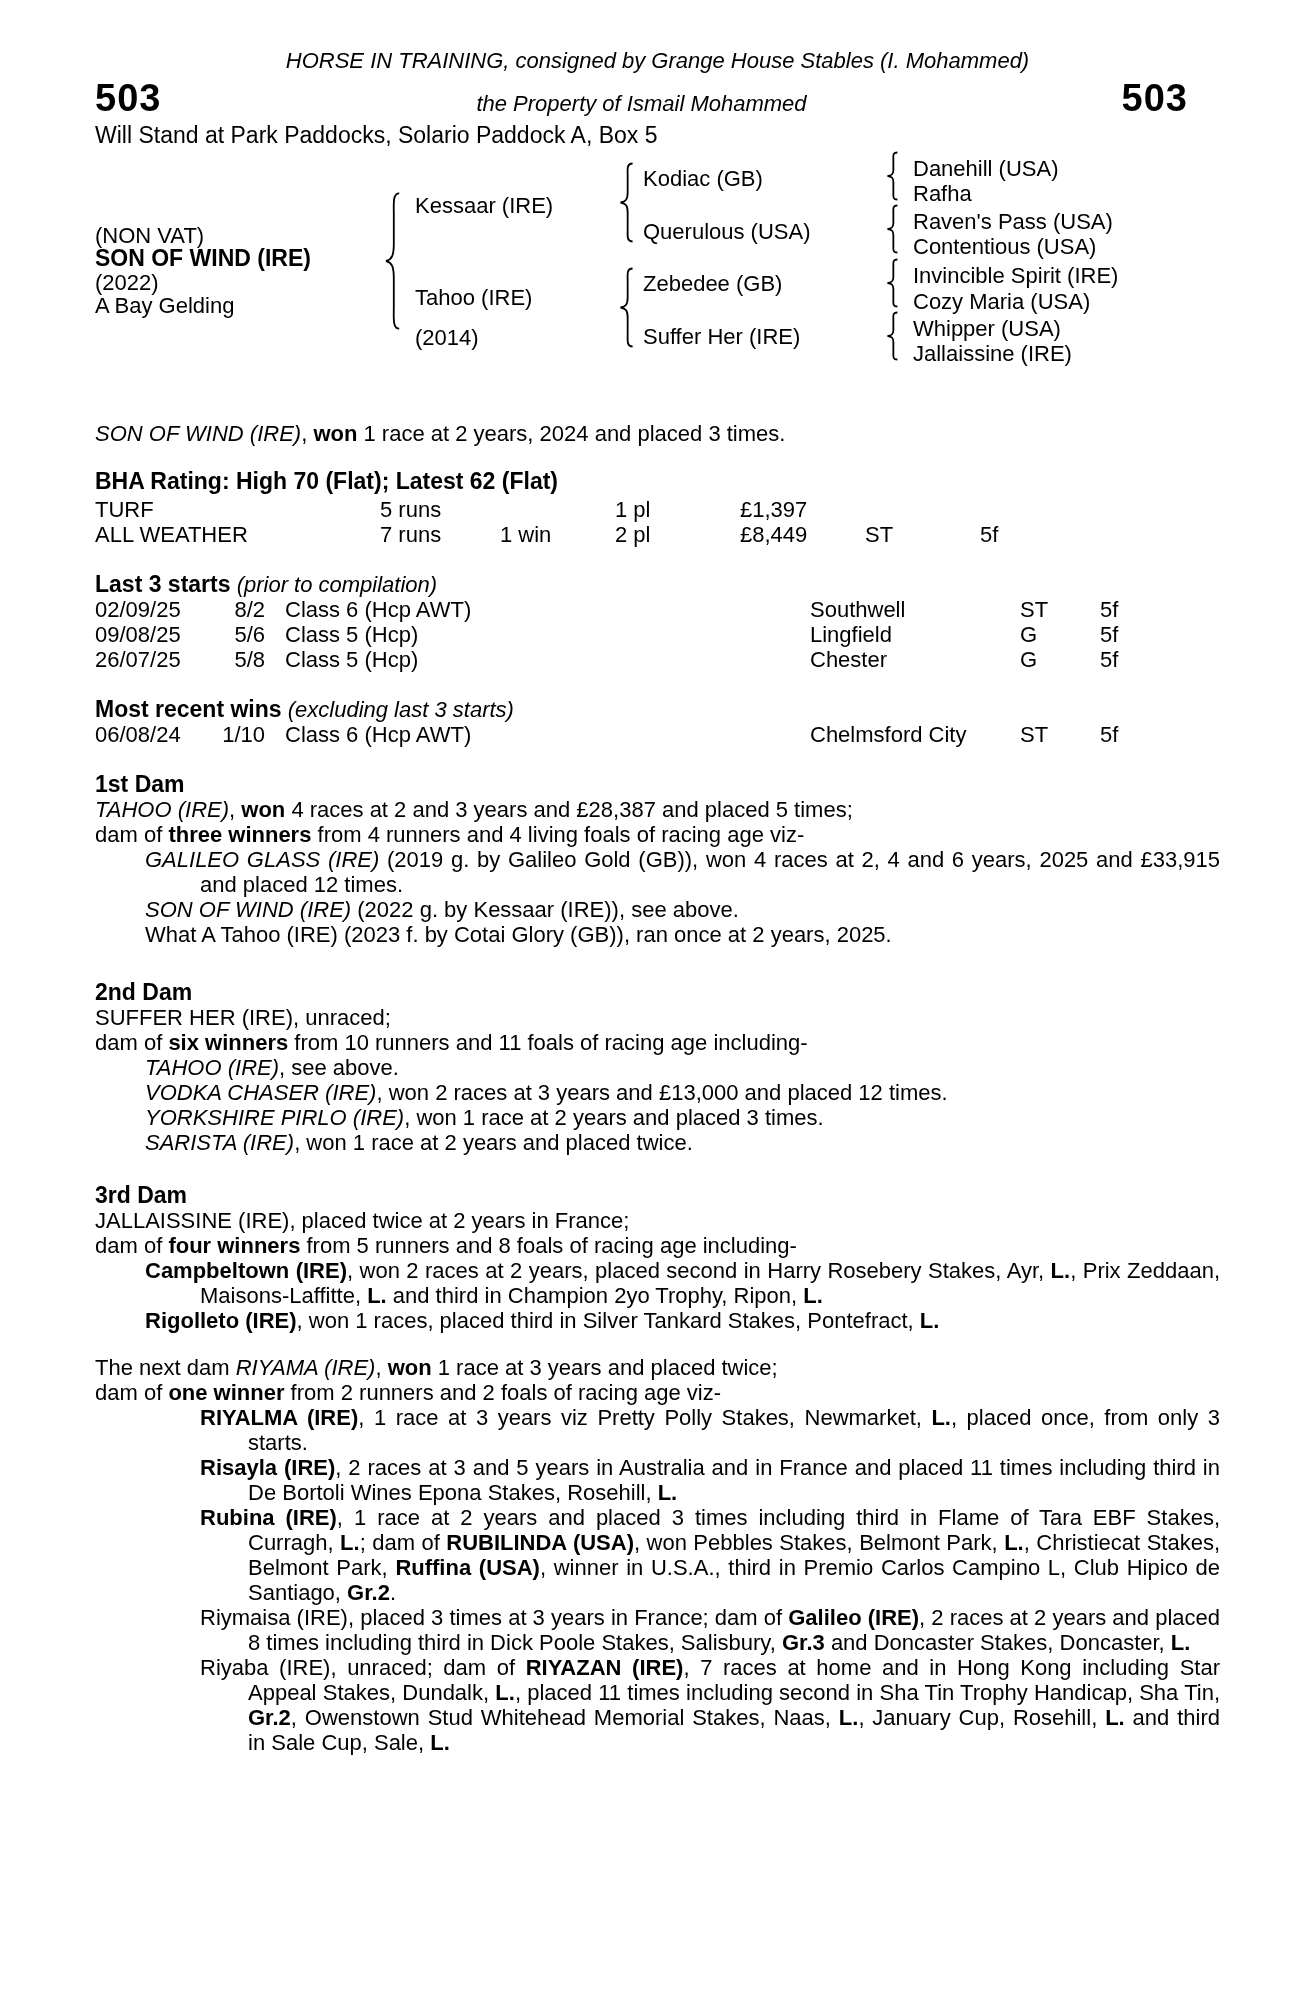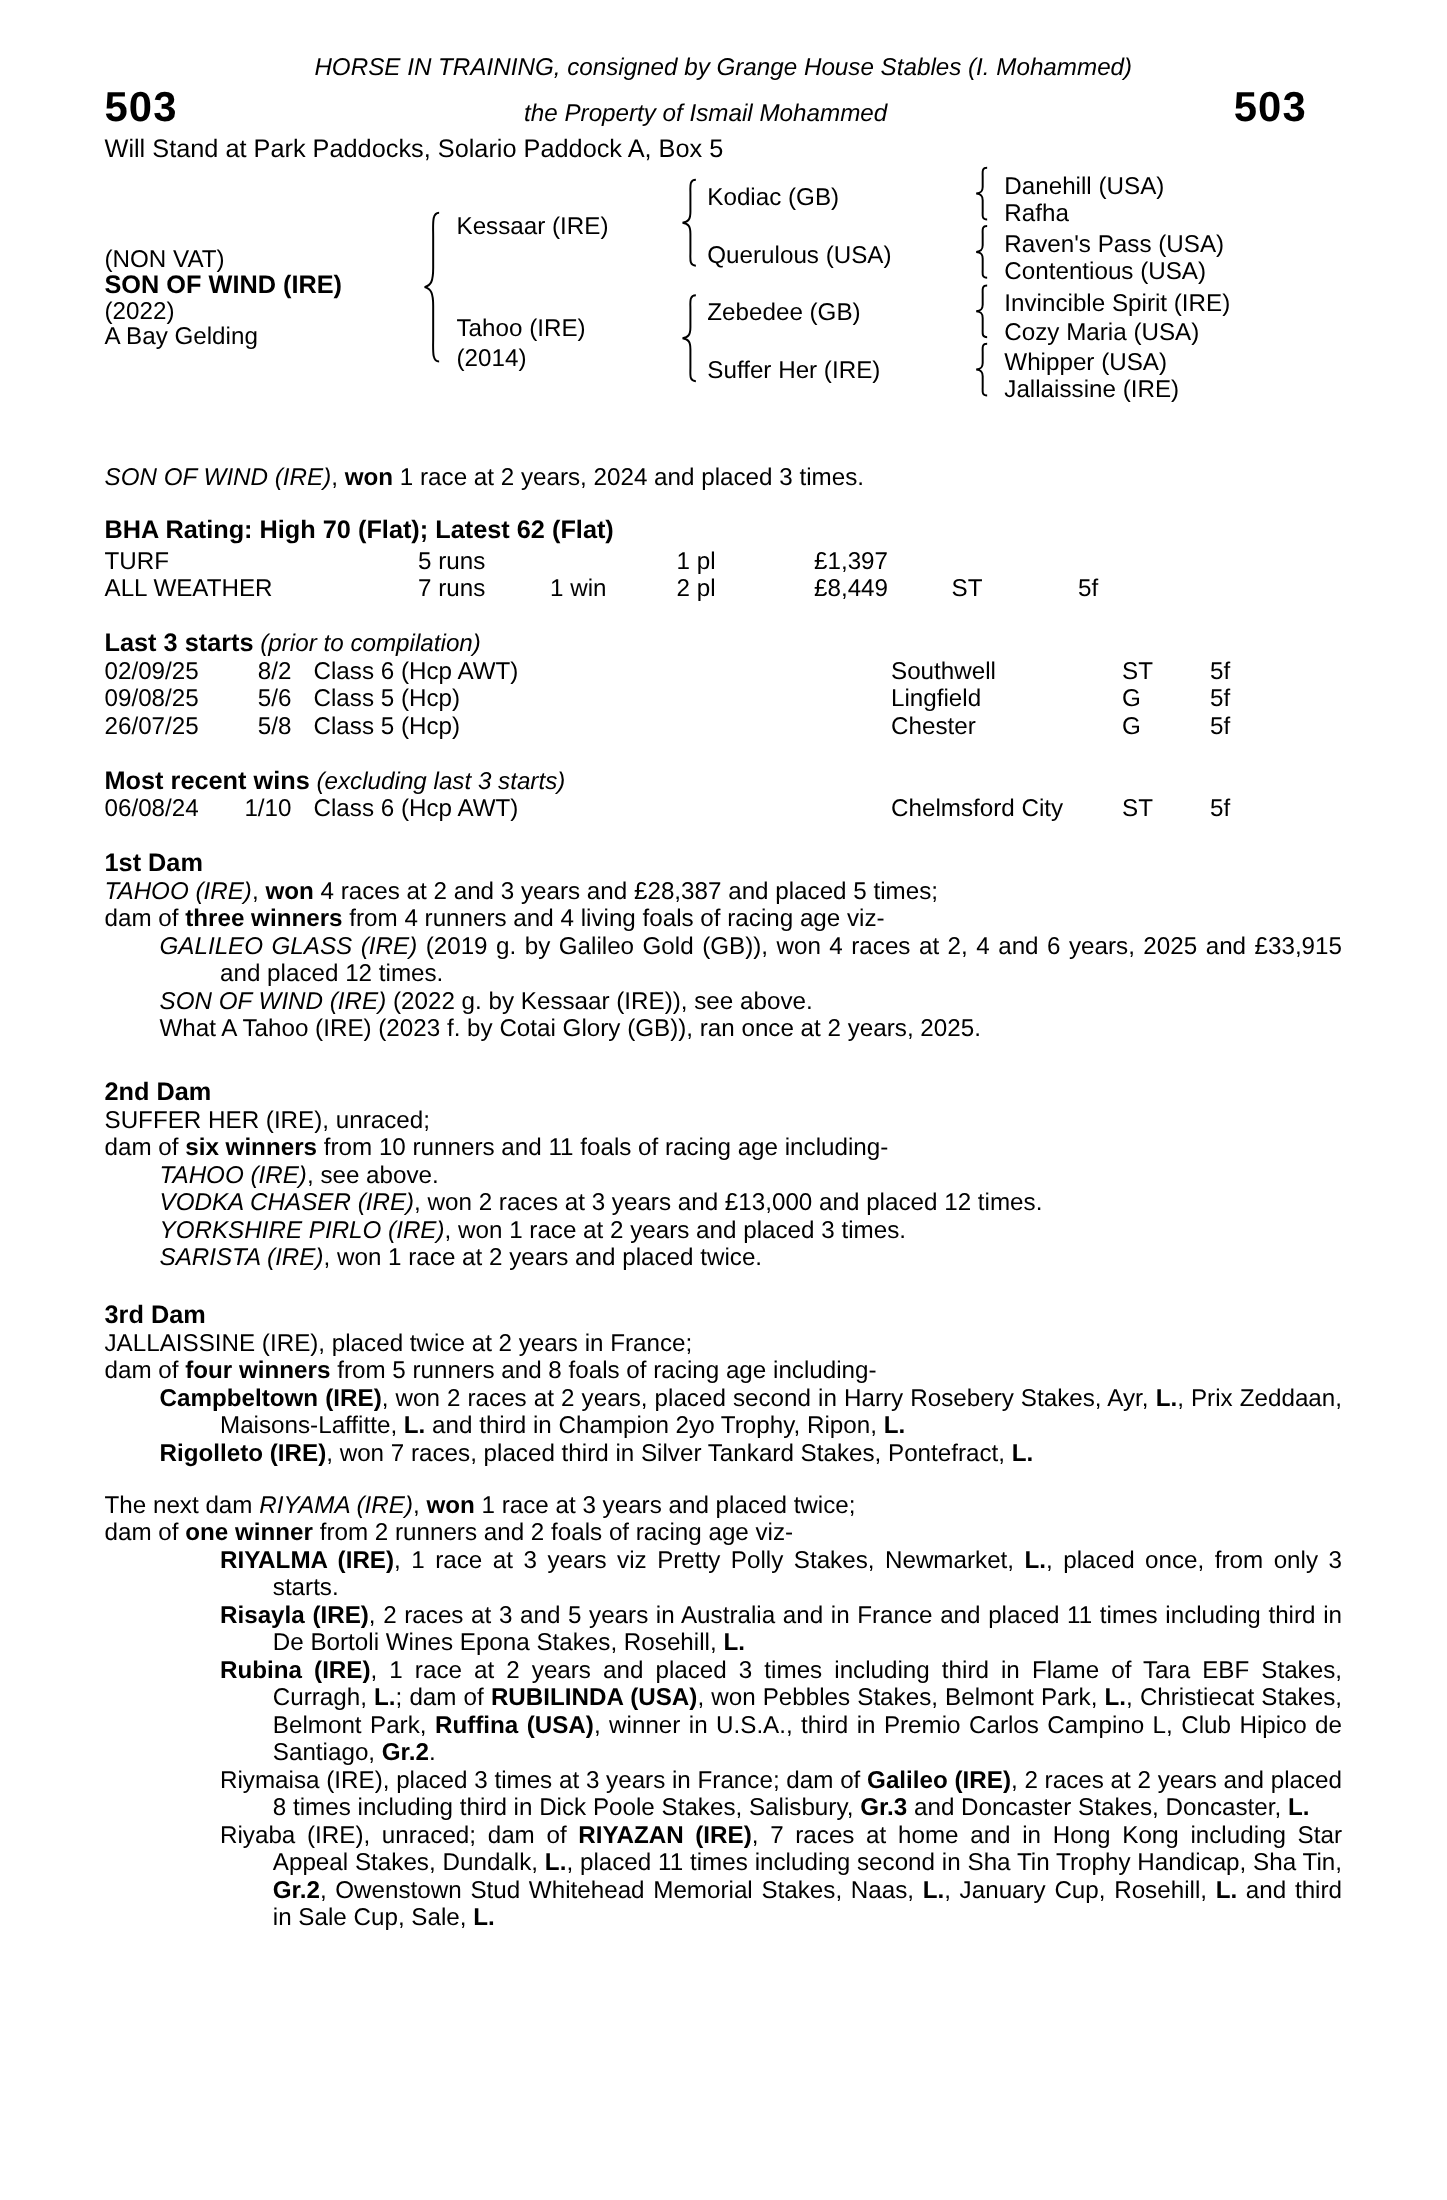--- a/index.html
+++ b/index.html
@@ -76,21 +76,21 @@
     <div class="ped-item" style="left:0; top:114px">(2022)</div>
     <div class="ped-item" style="left:0; top:137px">A Bay Gelding</div>
 
     <div class="brace" style="left:285px; top:33px; width:24px; height:144px">
       <svg viewBox="0 0 20 100" preserveAspectRatio="none">
           <path d="M16 3 C10.5 3 11.5 10 11.5 18 L11.5 38 C11.5 46 10 49 5 50 C10 51 11.5 54 11.5 62 L11.5 82 C11.5 90 10.5 97 16 97" fill="none" stroke="#000" stroke-width="1.8" vector-effect="non-scaling-stroke"></path>
         </svg>
     </div>
     <div class="ped-item" style="left:320px; top:37px">Kessaar (IRE)</div>
     <div class="ped-item" style="left:320px; top:129px">Tahoo (IRE)</div>
-    <div class="ped-item" style="left:320px; top:157px">(2014)</div>
+    <div class="ped-item" style="left:320px; top:169px">(2014)</div>
 
     <div class="brace" style="left:520px; top:5px; width:22px; height:83px">
       <svg viewBox="0 0 20 100" preserveAspectRatio="none">
           <path d="M16 3 C10.5 3 11.5 10 11.5 18 L11.5 38 C11.5 46 10 49 5 50 C10 51 11.5 54 11.5 62 L11.5 82 C11.5 90 10.5 97 16 97" fill="none" stroke="#000" stroke-width="1.8" vector-effect="non-scaling-stroke"></path>
         </svg>
     </div>
     <div class="brace" style="left:520px; top:110px; width:22px; height:83px">
       <svg viewBox="0 0 20 100" preserveAspectRatio="none">
           <path d="M16 3 C10.5 3 11.5 10 11.5 18 L11.5 38 C11.5 46 10 49 5 50 C10 51 11.5 54 11.5 62 L11.5 82 C11.5 90 10.5 97 16 97" fill="none" stroke="#000" stroke-width="1.8" vector-effect="non-scaling-stroke"></path>
         </svg>
@@ -222,21 +222,21 @@
         <div class="para ind1"><span class="i">SARISTA (IRE)</span><span>, won 1 race at 2 years and placed twice.</span></div>
       </div>
   </div>
 
   <div class="dam-section dam3">
     <div class="dam-heading">3rd Dam</div>
     <div>
         <div class="para ind0"><span>JALLAISSINE (IRE), placed twice at 2 years in France;</span></div>
         <div class="para ind0"><span>dam of </span><span class="b">four winners</span><span> from 5 runners and 8 foals of racing age including-</span></div>
         <div class="para ind1"><span class="b">Campbeltown (IRE)</span><span>, won 2 races at 2 years, placed second in Harry Rosebery Stakes, Ayr, </span><span class="b">L.</span><span>, Prix Zeddaan, Maisons-Laffitte, </span><span class="b">L.</span><span> and third in Champion 2yo Trophy, Ripon, </span><span class="b">L.</span></div>
-        <div class="para ind1"><span class="b">Rigolleto (IRE)</span><span>, won 7 races, placed third in Silver Tankard Stakes, Pontefract, </span><span class="b">L.</span></div>
+        <div class="para ind1"><span class="b">Rigolleto (IRE)</span><span>, won 1 races, placed third in Silver Tankard Stakes, Pontefract, </span><span class="b">L.</span></div>
       </div>
   </div>
 
   <div class="dam-section next-dam">
     <div>
         <div class="para ind0"><span>The next dam </span><span class="i">RIYAMA (IRE)</span><span>, </span><span class="b">won</span><span> 1 race at 3 years and placed twice;</span></div>
         <div class="para ind0"><span>dam of </span><span class="b">one winner</span><span> from 2 runners and 2 foals of racing age viz-</span></div>
         <div class="para ind2"><span class="b">RIYALMA (IRE)</span><span>, 1 race at 3 years viz Pretty Polly Stakes, Newmarket, </span><span class="b">L.</span><span>, placed once, from only 3 starts.</span></div>
         <div class="para ind2"><span class="b">Risayla (IRE)</span><span>, 2 races at 3 and 5 years in Australia and in France and placed 11 times including third in De Bortoli Wines Epona Stakes, Rosehill, </span><span class="b">L.</span></div>
         <div class="para ind2"><span class="b">Rubina (IRE)</span><span>, 1 race at 2 years and placed 3 times including third in Flame of Tara EBF Stakes, Curragh, </span><span class="b">L.</span><span>; dam of </span><span class="b">RUBILINDA (USA)</span><span>, won Pebbles Stakes, Belmont Park, </span><span class="b">L.</span><span>, Christiecat Stakes, Belmont Park, </span><span class="b">Ruffina (USA)</span><span>, winner in U.S.A., third in Premio Carlos Campino L, Club Hipico de Santiago, </span><span class="b">Gr.2</span><span>.</span></div>

